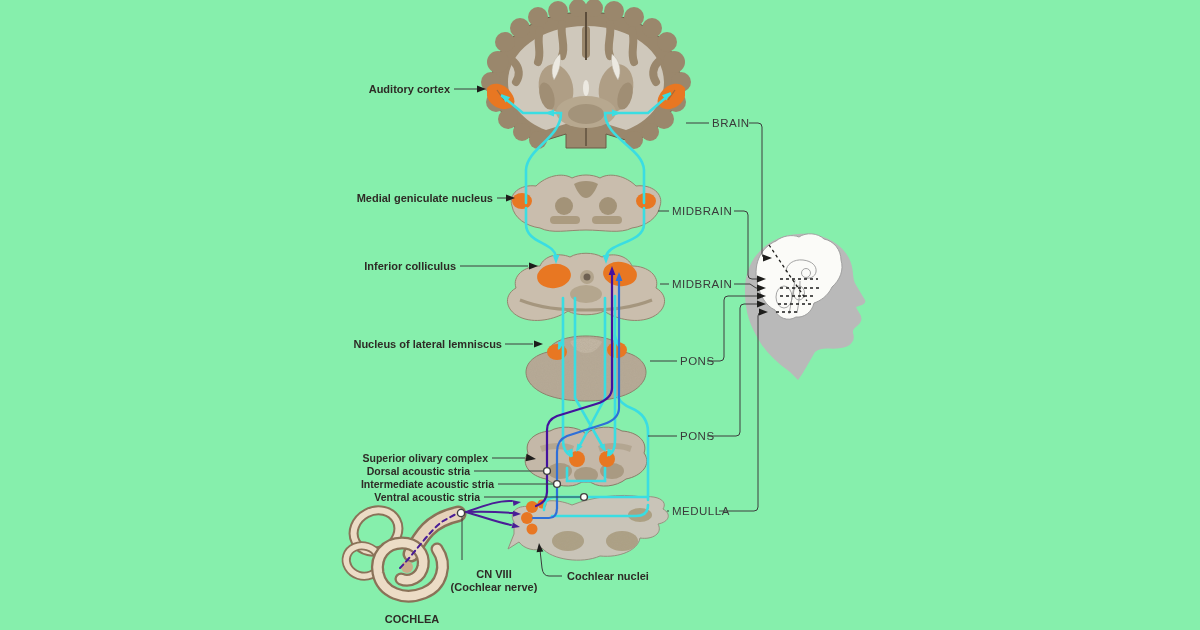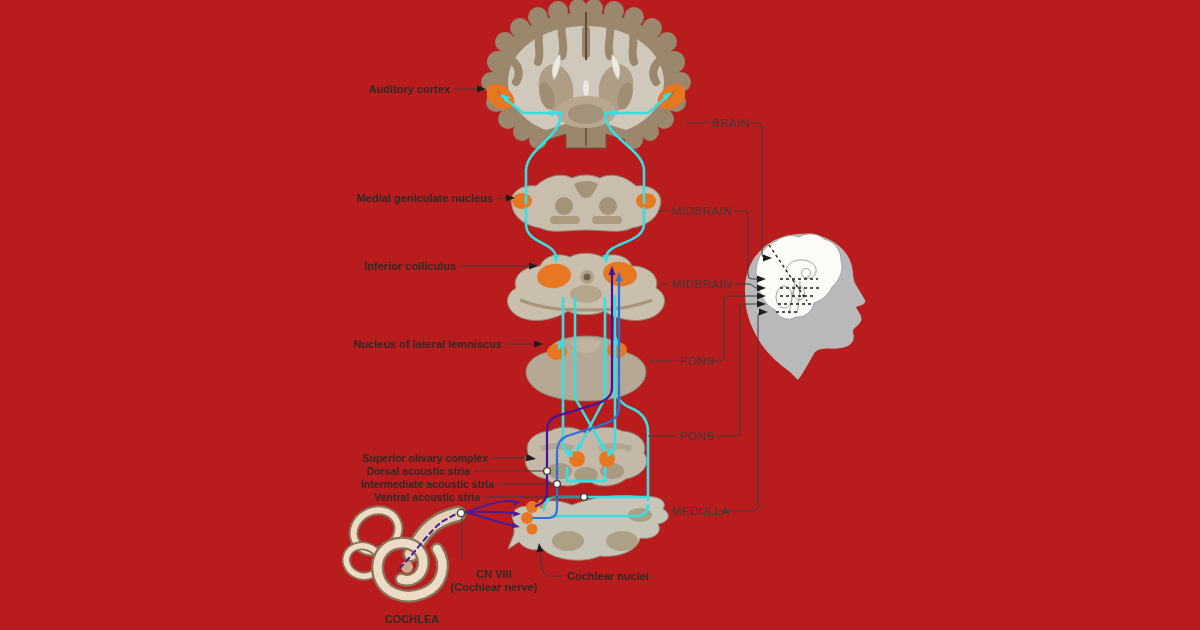--- a/index.html
+++ b/index.html
@@ -1,16 +1,16 @@
 <!DOCTYPE html>
 <html><head>
 <meta charset="utf-8">
 <style>
   html,body{margin:0;padding:0;background:#f8f6f0;}
-  .stage{width:1200px;height:630px;position:relative;background:#b91c1c;overflow:hidden;}
+  .stage{width:1200px;height:630px;position:relative;background:#86efac;overflow:hidden;}
   svg{display:block}
   .lbl  { font:600 11px "Liberation Sans",sans-serif; fill:#2e2b26; }
   .lbls { font:600 10.5px "Liberation Sans",sans-serif; fill:#2e2b26; }
   .rlbl { font:400 11.5px "Liberation Sans",sans-serif; fill:#3a3a3a; letter-spacing:.5px; }
   .ln   { stroke:#3c3c3c; stroke-width:1; fill:none; }
   .cy   { stroke:#3adde2; stroke-width:2.6; fill:none; stroke-linecap:round; }
   .ind  { stroke:#43129e; stroke-width:2.2; fill:none; stroke-linecap:round; }
   .blu  { stroke:#2f6fd8; stroke-width:2.2; fill:none; stroke-linecap:round; }
   .pur  { stroke:#4a1d96; stroke-width:2;   fill:none; stroke-linecap:round; }
   .ah-c{fill:#3adde2}.ah-i{fill:#43129e}.ah-b{fill:#2f6fd8}.ah-p{fill:#4a1d96}.ah-k{fill:#1d1d1b}

